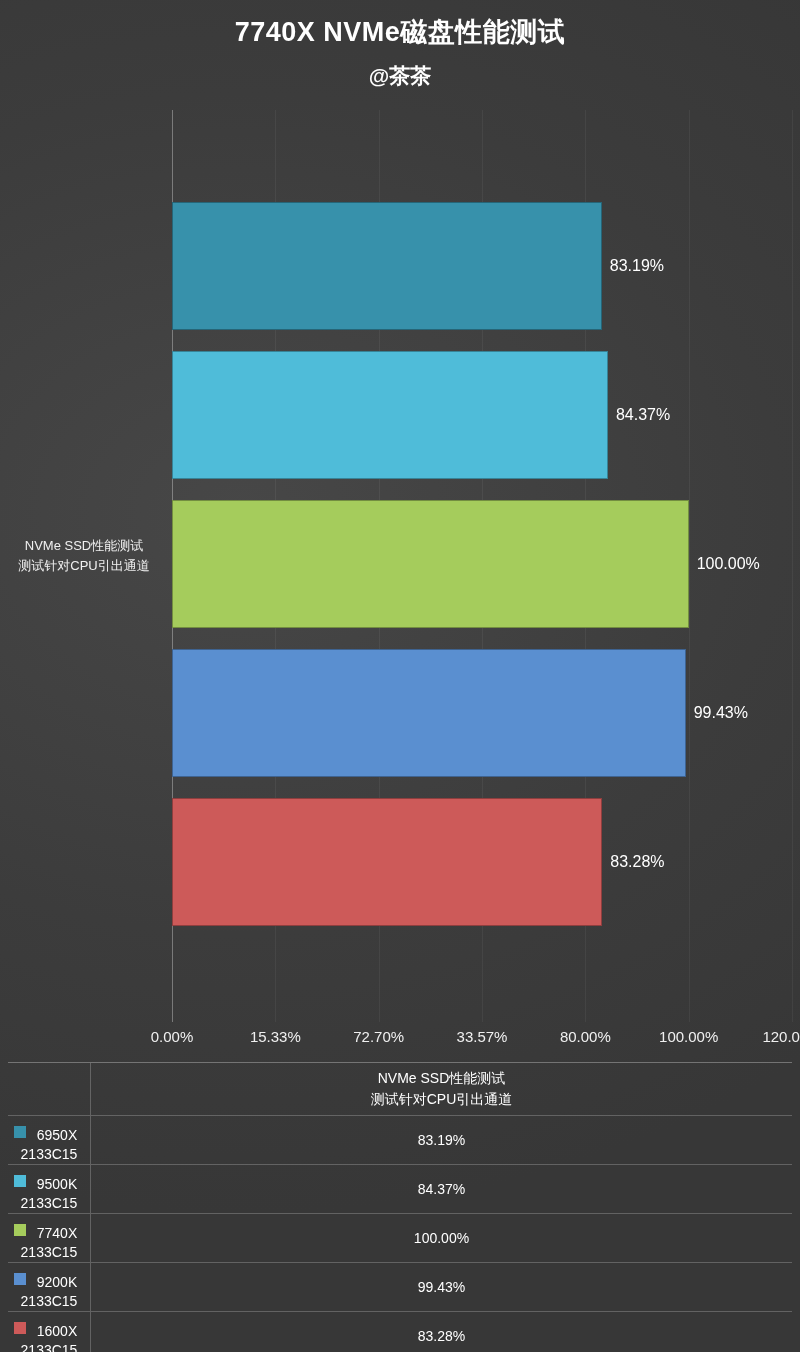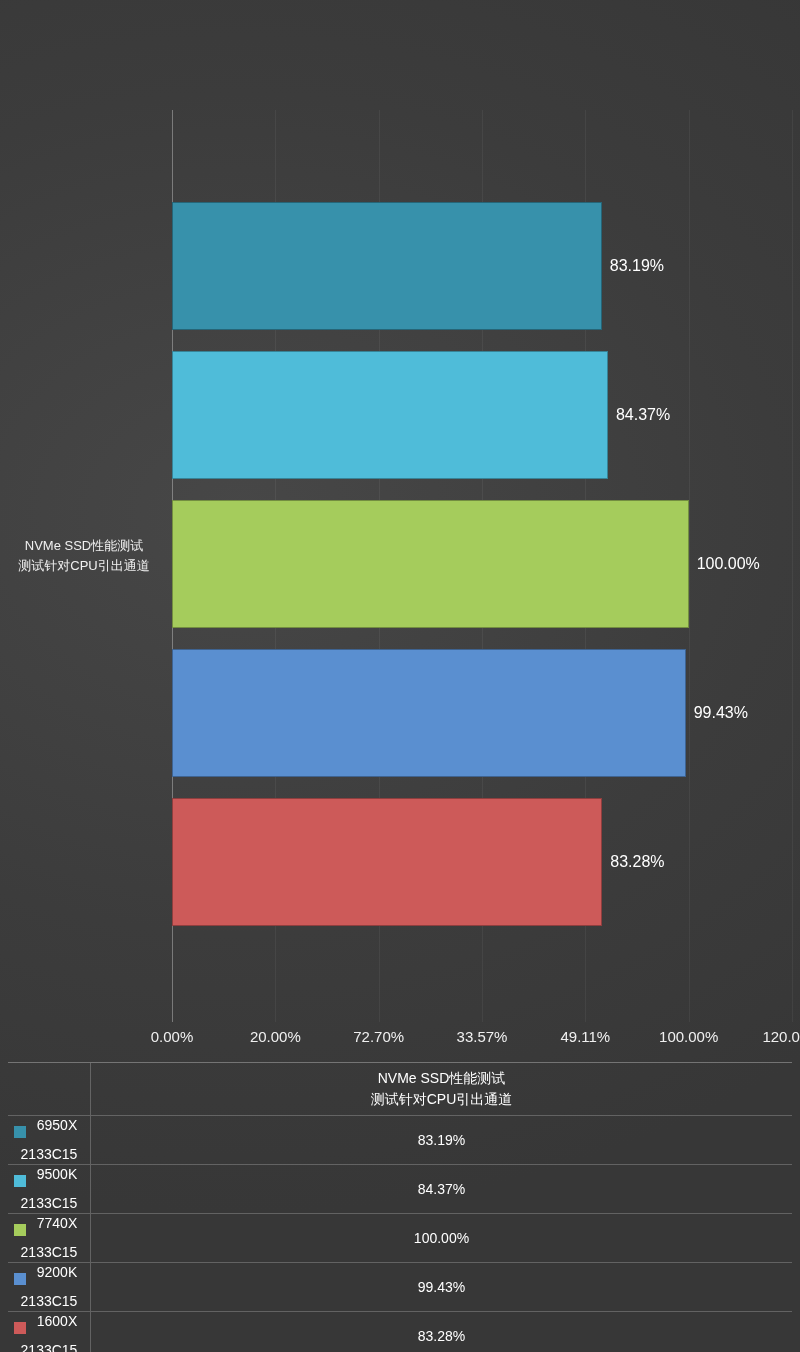--- a/index.html
+++ b/index.html
@@ -126,21 +126,21 @@
   }
   .trow.header {
     height: 52px;
   }
   .tcell-key {
     width: 82px;
     flex: 0 0 82px;
     position: relative;
     display: flex;
     flex-direction: column;
-    justify-content: space-between;
+    justify-content: flex-end;
     align-items: center;
     border-right: 1px solid rgba(255,255,255,0.22);
     font-size: 14px;
     line-height: 19px;
     color: #ffffff;
   }
   .tcell-key .name { padding-left: 16px; }
   .swatch {
     position: absolute;
     left: 6px;
@@ -158,20 +158,22 @@
     line-height: 21px;
     color: #ffffff;
     text-align: center;
   }
 </style>
 </head>
 <body>
 
 <div id="page">
 
+  <div class="title">7740X NVMe磁盘性能测试</div>
+  <div class="subtitle">@茶茶</div>
 
   <div class="ycaption">
     <div>NVMe SSD性能测试</div>
     <div>测试针对CPU引出通道</div>
   </div>
 
   <div class="plot">
     <div id="gridlines">
         <div class="gridline" style="left: 103.333px;"></div>
         <div class="gridline" style="left: 206.667px;"></div>
@@ -190,24 +192,24 @@
         <div class="bar-label" style="left: 524.667px; top: 454.137px;">100.00%</div>
         <div class="bar" style="top: 539.451px; width: 513.722px; height: 127.412px; background: rgb(90, 143, 208);"></div>
         <div class="bar-label" style="left: 521.722px; top: 603.157px;">99.43%</div>
         <div class="bar" style="top: 688.471px; width: 430.28px; height: 127.412px; background: rgb(205, 90, 89);"></div>
         <div class="bar-label" style="left: 438.28px; top: 752.176px;">83.28%</div>
       </div>
   </div>
 
   <div class="xticks" id="xticks">
       <div class="xtick" style="left: 172px;">0.00%</div>
-      <div class="xtick" style="left: 275.333px;">20.00%</div>
+      <div class="xtick" style="left: 275.333px;">15.33%</div>
       <div class="xtick" style="left: 378.667px;">72.70%</div>
       <div class="xtick" style="left: 482px;">33.57%</div>
-      <div class="xtick" style="left: 585.333px;">49.11%</div>
+      <div class="xtick" style="left: 585.333px;">80.00%</div>
       <div class="xtick" style="left: 688.667px;">100.00%</div>
       <div class="xtick" style="left: 792px;">120.00%</div>
     </div>
 
   <div class="table" id="data-table">
       <div class="trow header">
         <div class="tcell-key"></div>
         <div class="tcell-val">
           <div>NVMe SSD性能测试</div>
           <div>测试针对CPU引出通道</div>

